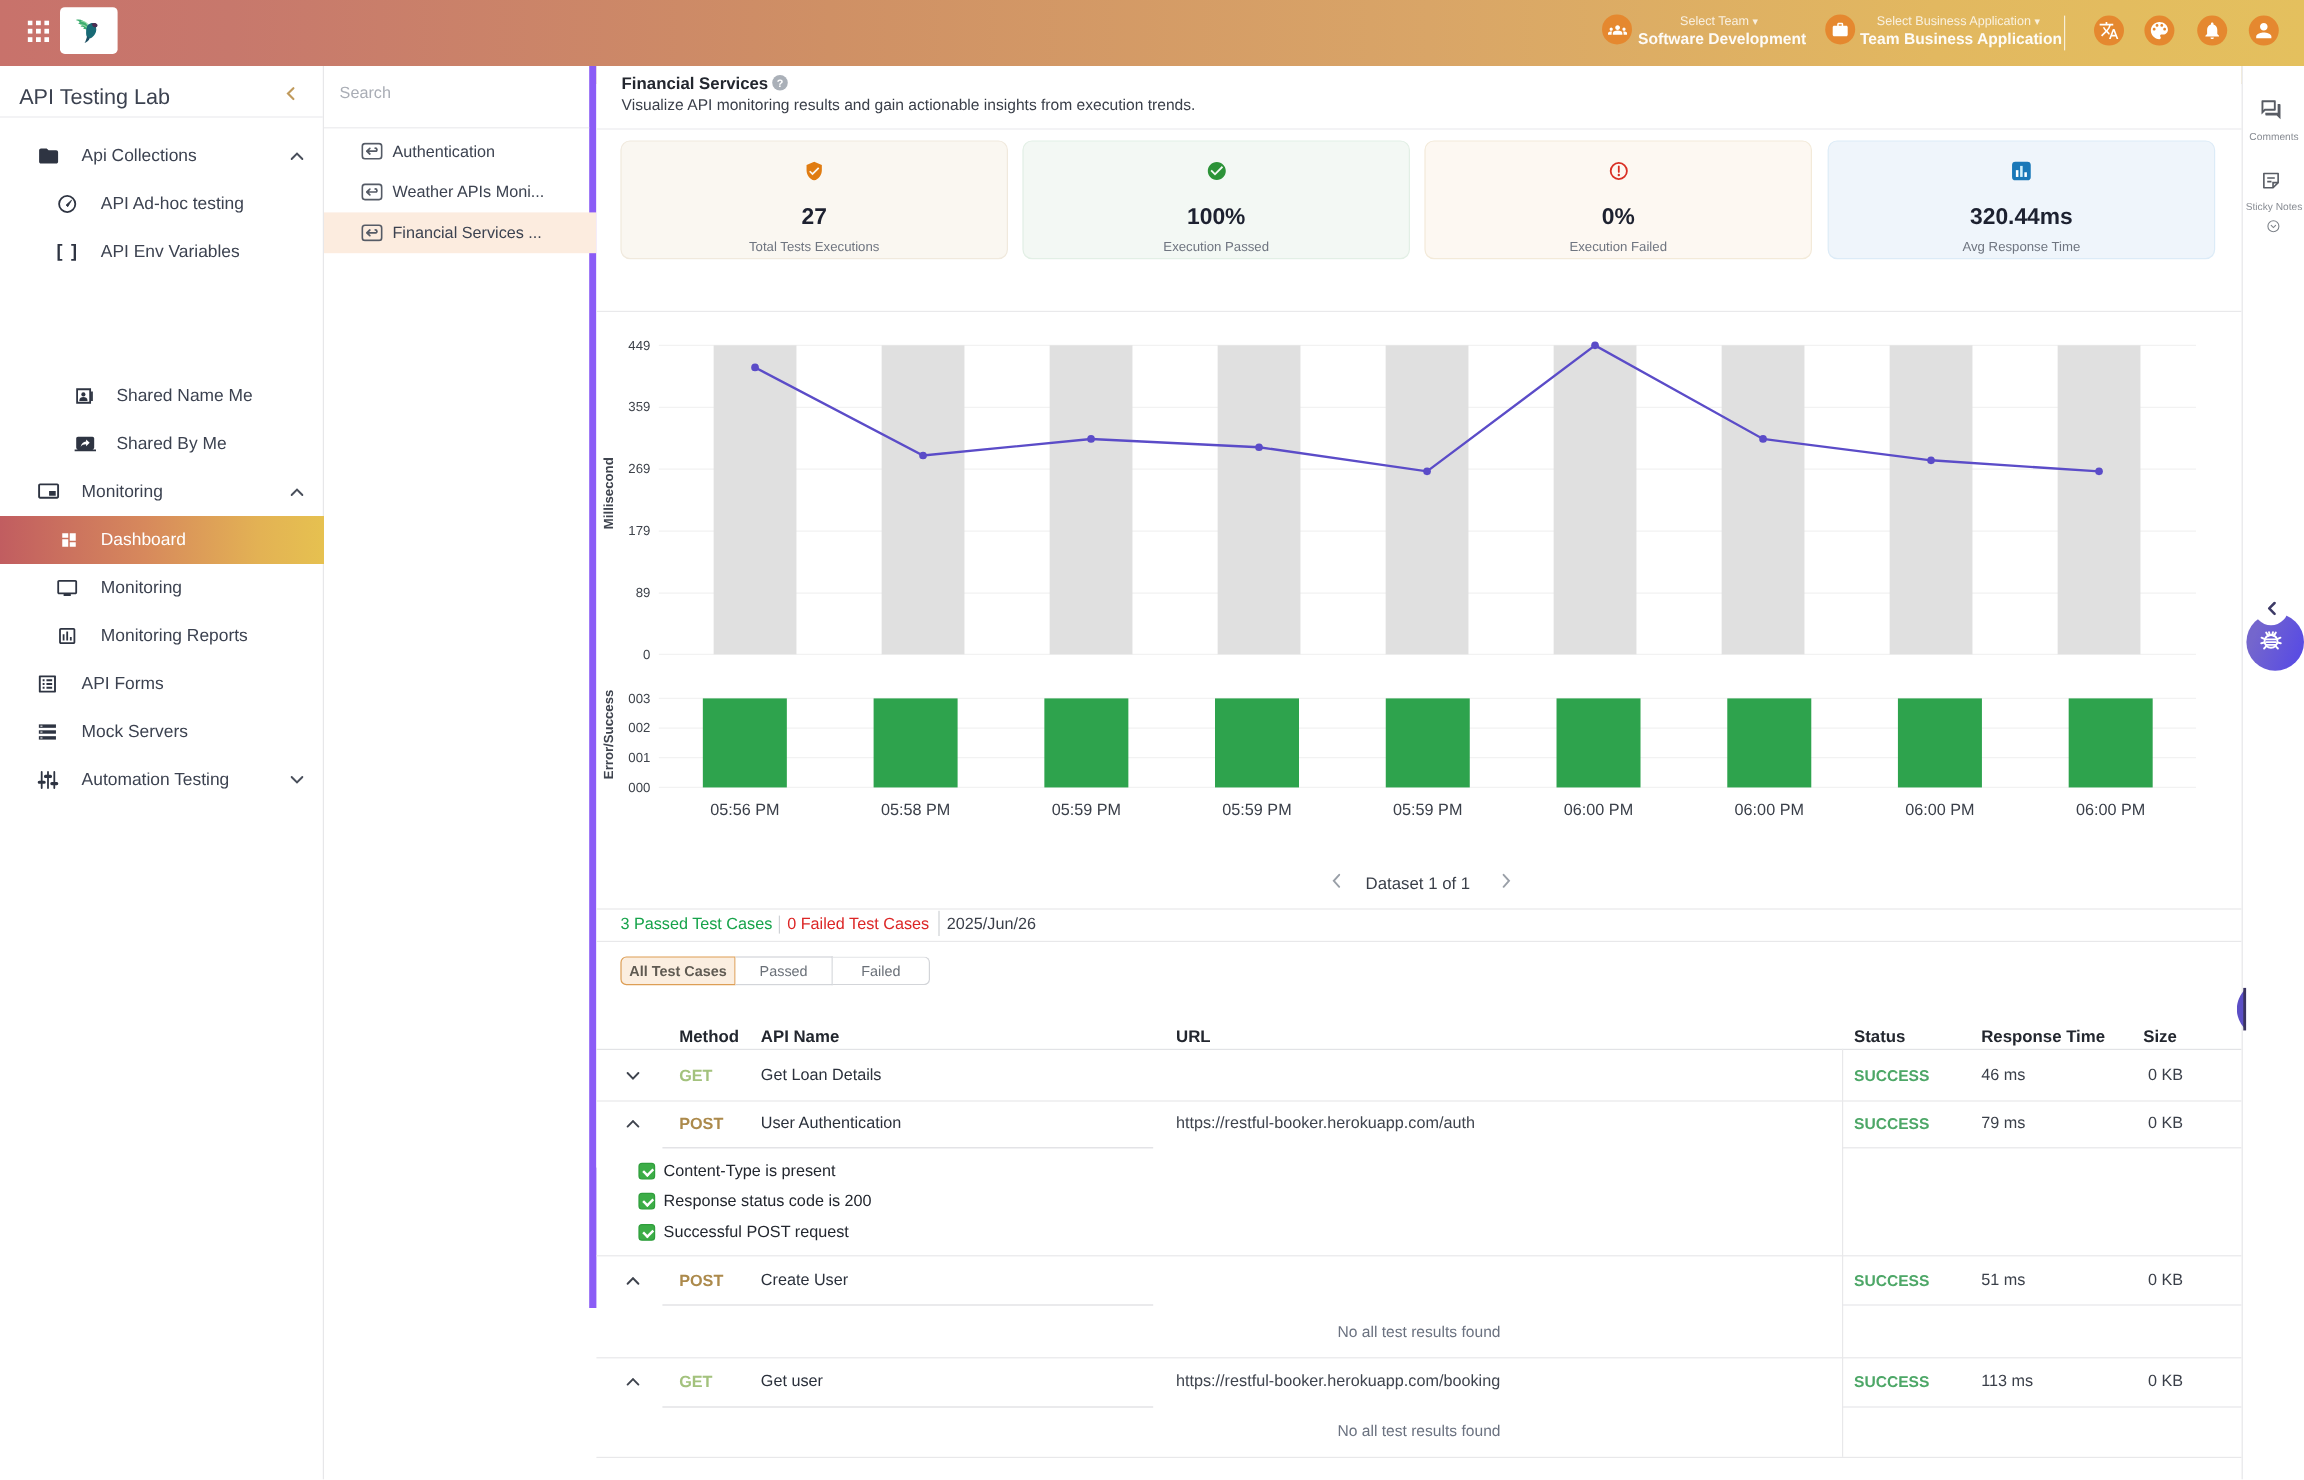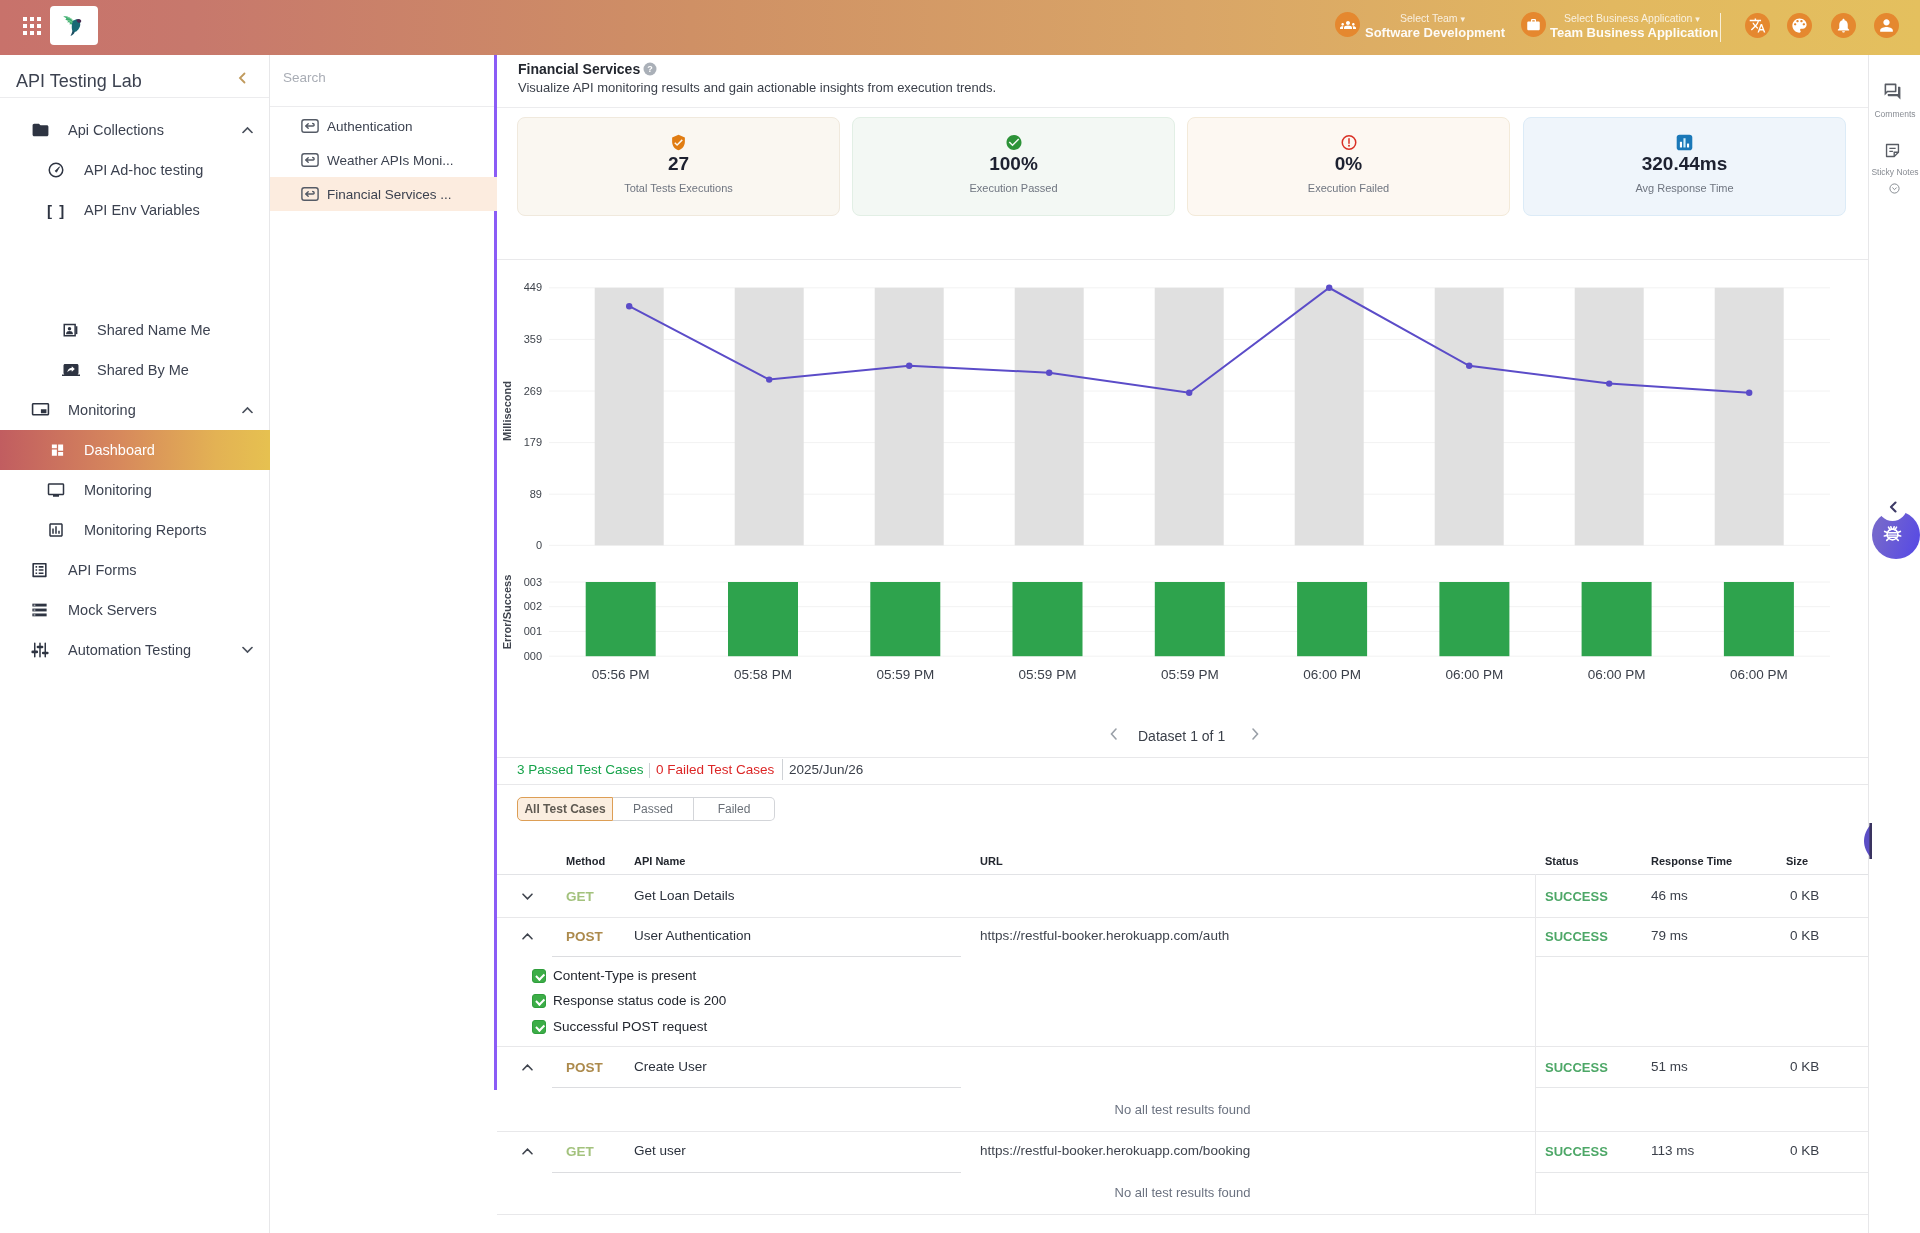--- a/index.html
+++ b/index.html
@@ -18,37 +18,37 @@
   
   #lsb { left:0; top:55px; width:270px; height:1178px; background:#fff; border-right:1px solid #e7e7e9; }
   #lsb .hd { position:absolute; left:0; top:0; width:100%; height:43px; border-bottom:1px solid #ececee; }
   #lsb .hd .t { position:absolute; left:16px; top:16px; font-size:18px; color:#3c4250; }
   .mi { position:absolute; left:0; width:270px; height:40px; color:#3c4250; font-size:14.5px; }
   .mi .ic { position:absolute; top:50%; transform:translateY(-50%); display:flex; }
   .mi .tx { position:absolute; top:50%; transform:translateY(-50%); white-space:nowrap; }
   .mi .ch { position:absolute; right:17px; top:50%; transform:translateY(-50%); display:flex; }
   .mi.active { background:linear-gradient(90deg,#c15d60 0%,#d7895c 45%,#e3b254 80%,#e6c150 100%); color:#fff; }
   
-  #panel2 { left:270px; top:55px; width:227px; height:1035px; background:#fff; border-right:3px solid #8b5cf6; }
+  #panel2 { left:270px; top:55px; width:227px; height:1035px; background:#fff; border-right:6px solid #8b5cf6; }
   #panel2 .search { position:absolute; left:13px; top:15px; font-size:13.5px; color:#a9adb5; }
   #panel2 .hd { position:absolute; left:0; top:0; width:100%; height:52px; border-bottom:1px solid #ececee; }
   .ci { position:absolute; left:0; width:227px; height:34px; color:#3c4250; font-size:13.5px; }
   .ci .ic { position:absolute; left:31px; top:50%; transform:translateY(-50%); display:flex; }
   .ci .tx { position:absolute; left:57px; top:50%; transform:translateY(-50%); white-space:nowrap; }
   .ci.active { background:#fcecdf;text-align:right; }
   
   #main { left:497px; top:55px; width:1371px; height:918px; background:#fff; }
   #mtitle { left:21px; top:6px; font-size:14px; font-weight:bold; color:#23272f; }
   #msub { left:21px; top:25px; font-size:13px; color:#3a3f49; }
   #mhd-line { left:0; top:52px; width:1371px; height:1px; background:#ececee; }
   .card { top:62px; width:323px; height:99px; border-radius:8px; text-align:center; }
   .card .ic { margin:15px auto 0; width:18px; height:18px; display:flex; align-items:center; justify-content:center; }
-  .card .num { margin-top:2px; font-size:19px; font-weight:bold; color:#1d2130; }
+  .card .num { margin-top:20px; font-size:19px; font-weight:bold; color:#1d2130; }
   .card .lbl { margin-top:7px; font-size:11px; color:#6f7580; }
-  .tr-label { font-size:11px; font-weight:bold; color:#23272f; }
+  .tr-label { font-size:14px; font-weight:bold; color:#23272f; }
   
   #rrail { left:1868px; top:55px; width:52px; height:1178px; background:#fff; border-left:1px solid #e7e7e9; }
   .rlab { position:absolute; width:52px; text-align:center; font-size:8.5px; color:#888c93; }
   .chk { width:13.5px; height:13.5px; border-radius:3px; background:#3cad47; border:1px solid #2f9e3c; }
   .chk::after { content:""; position:absolute; left:3px; top:3px; width:6px; height:3.5px; border-left:2px solid #fff; border-bottom:2px solid #fff; transform:rotate(-45deg); }
 </style>
 </head>
 <body>
 <div id="hdr" class="abs">
   <svg class="abs" style="left:23px;top:17px" width="18" height="18" viewBox="0 0 18 18">

